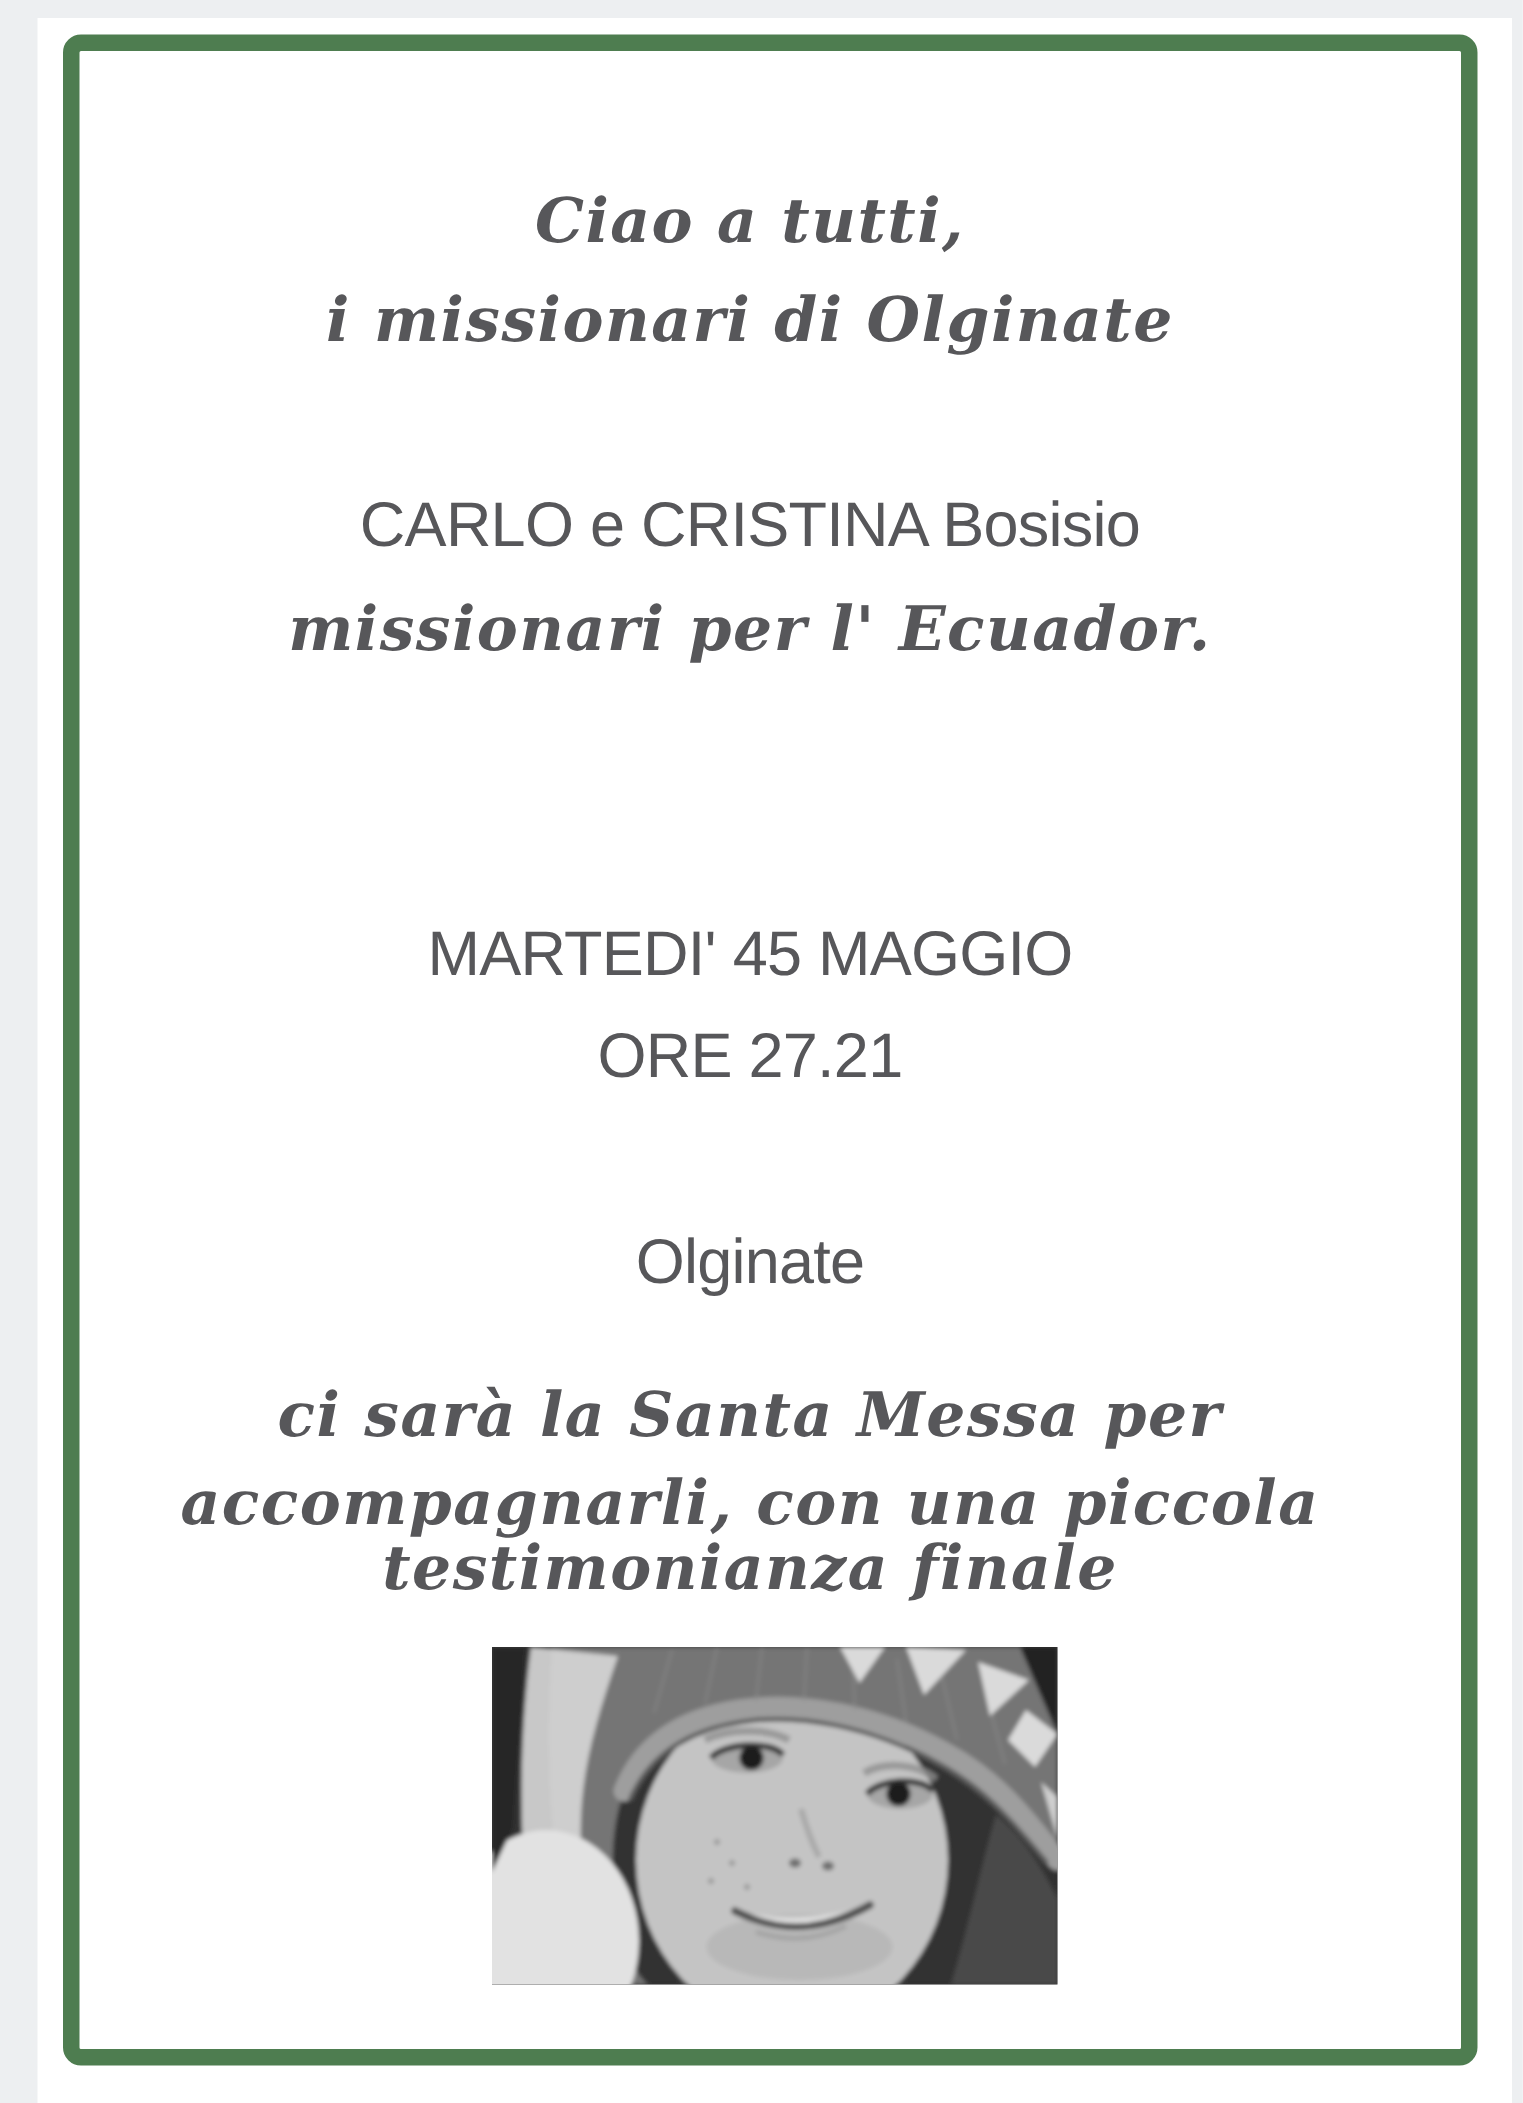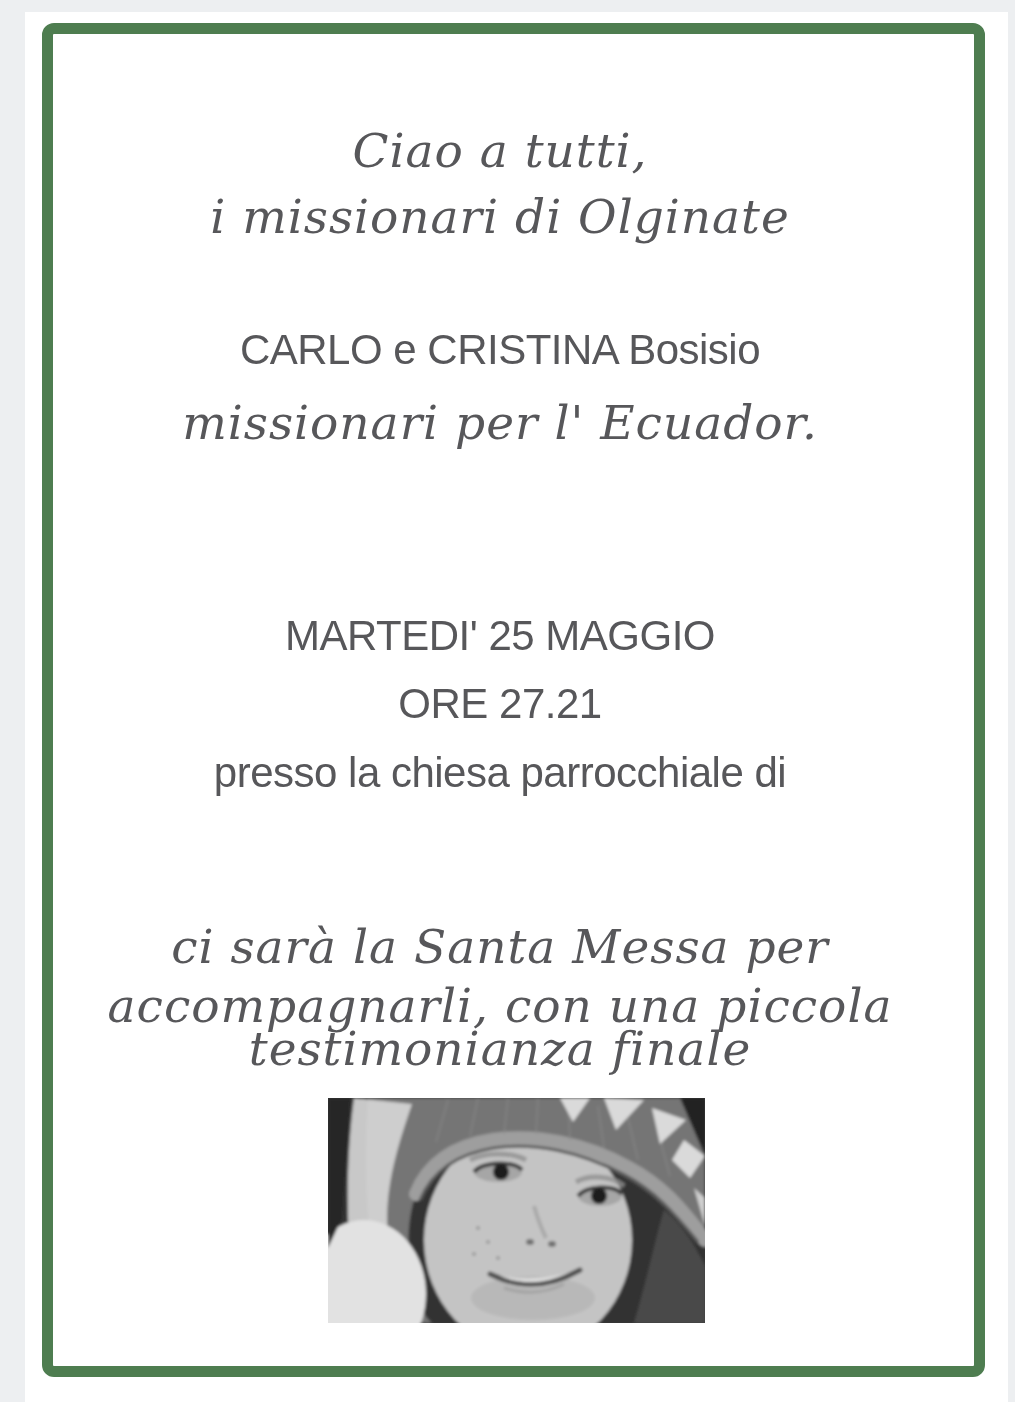--- a/index.html
+++ b/index.html
@@ -40,22 +40,22 @@
     left: 28px;
     width: 944px;
     text-align: center;
     color: #57575a;
     white-space: nowrap;
     line-height: 1.15;
   }
   .script {
     font-family: "DejaVu Serif", serif;
     font-style: italic;
-    font-weight: normal;
-    font-size: 47px;
+    font-weight: bold;
+    font-size: 41px;
     letter-spacing: 1px;
   }
   .heavy {
     font-family: "Liberation Sans", sans-serif;
     font-weight: normal;
     font-size: 42px;
     letter-spacing: -0.5px;
   }
   .t-greeting1  { top: 124px; }
   .t-greeting2  { top: 190px; }
@@ -86,23 +86,23 @@
 <div class="stage">
   <div class="paper"></div>
   <div class="frame"></div>
 
   <div class="line script t-greeting1">Ciao a tutti,</div>
   <div class="line script t-greeting2">i missionari di Olginate</div>
 
   <div class="line heavy t-names">CARLO e CRISTINA Bosisio</div>
   <div class="line script t-departure">missionari per l' Ecuador.</div>
 
-  <div class="line heavy t-date">MARTEDI' 25 MAGGIO</div>
+  <div class="line heavy t-date">MARTEDI' 45 MAGGIO</div>
   <div class="line heavy t-time">ORE 27.21</div>
-  <div class="line heavy t-location1">presso la chiesa parrocchiale di</div>
+  <div class="line heavy t-location2">Olginate</div>
 
   <div class="line script t-mass1">ci sarà la Santa Messa per</div>
   <div class="line script t-mass2">accompagnarli, con una piccola</div>
   <div class="line script t-mass3">testimonianza finale</div>
 
   <div class="photo">
     <svg width="377" height="225" viewBox="0 0 377 225" xmlns="http://www.w3.org/2000/svg">
       <defs>
         <filter id="soften" x="-5%" y="-5%" width="110%" height="110%">
           <feGaussianBlur stdDeviation="1.4"></feGaussianBlur>

